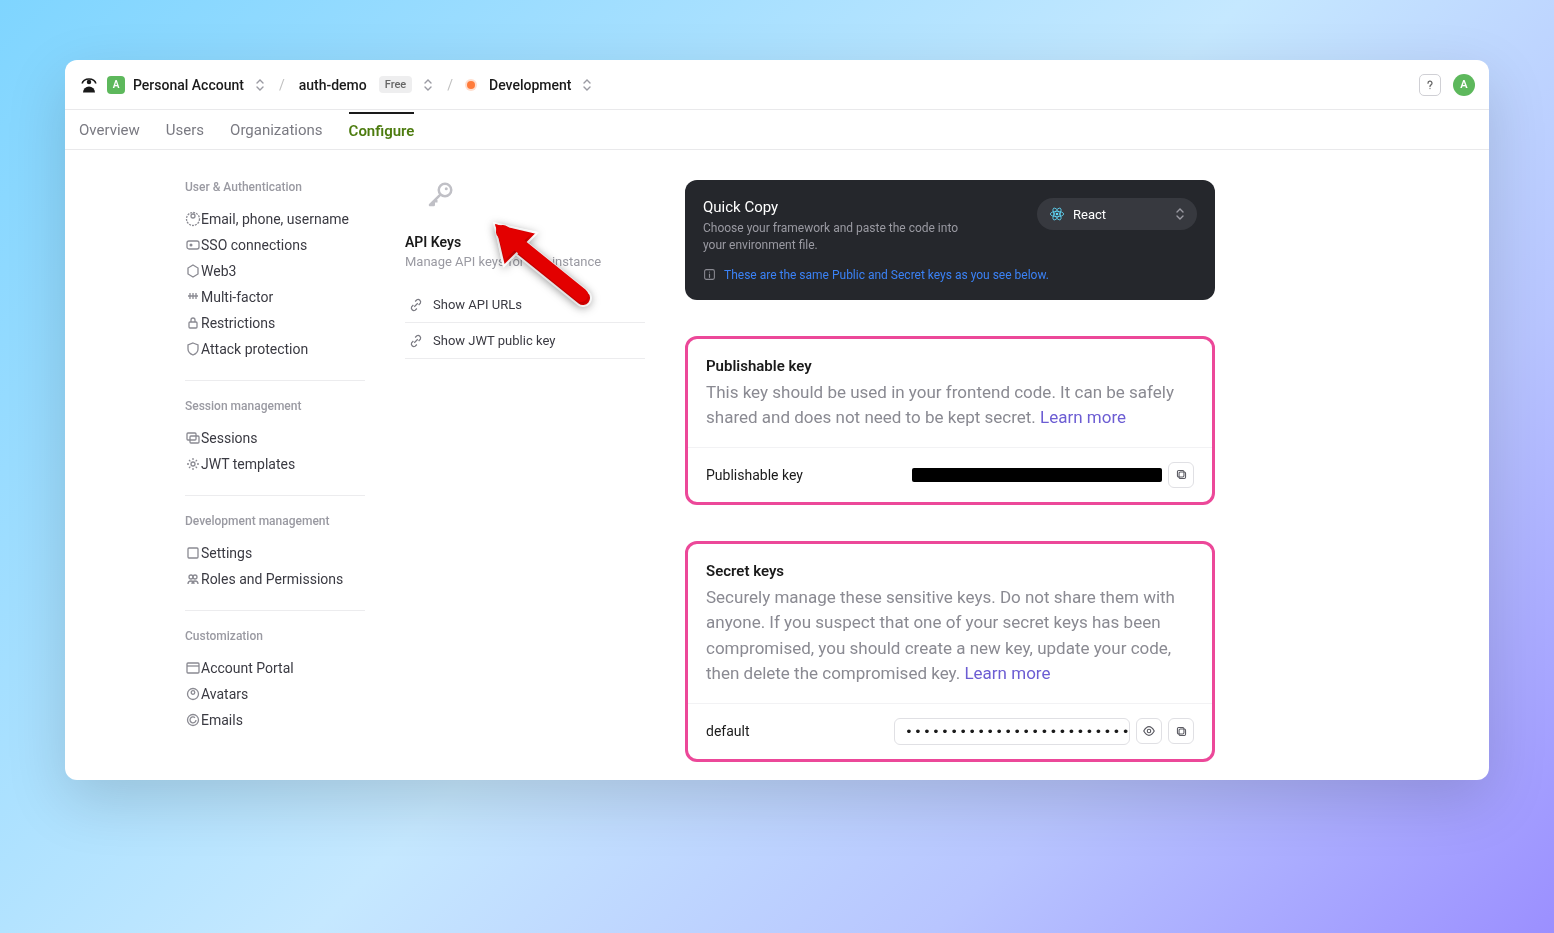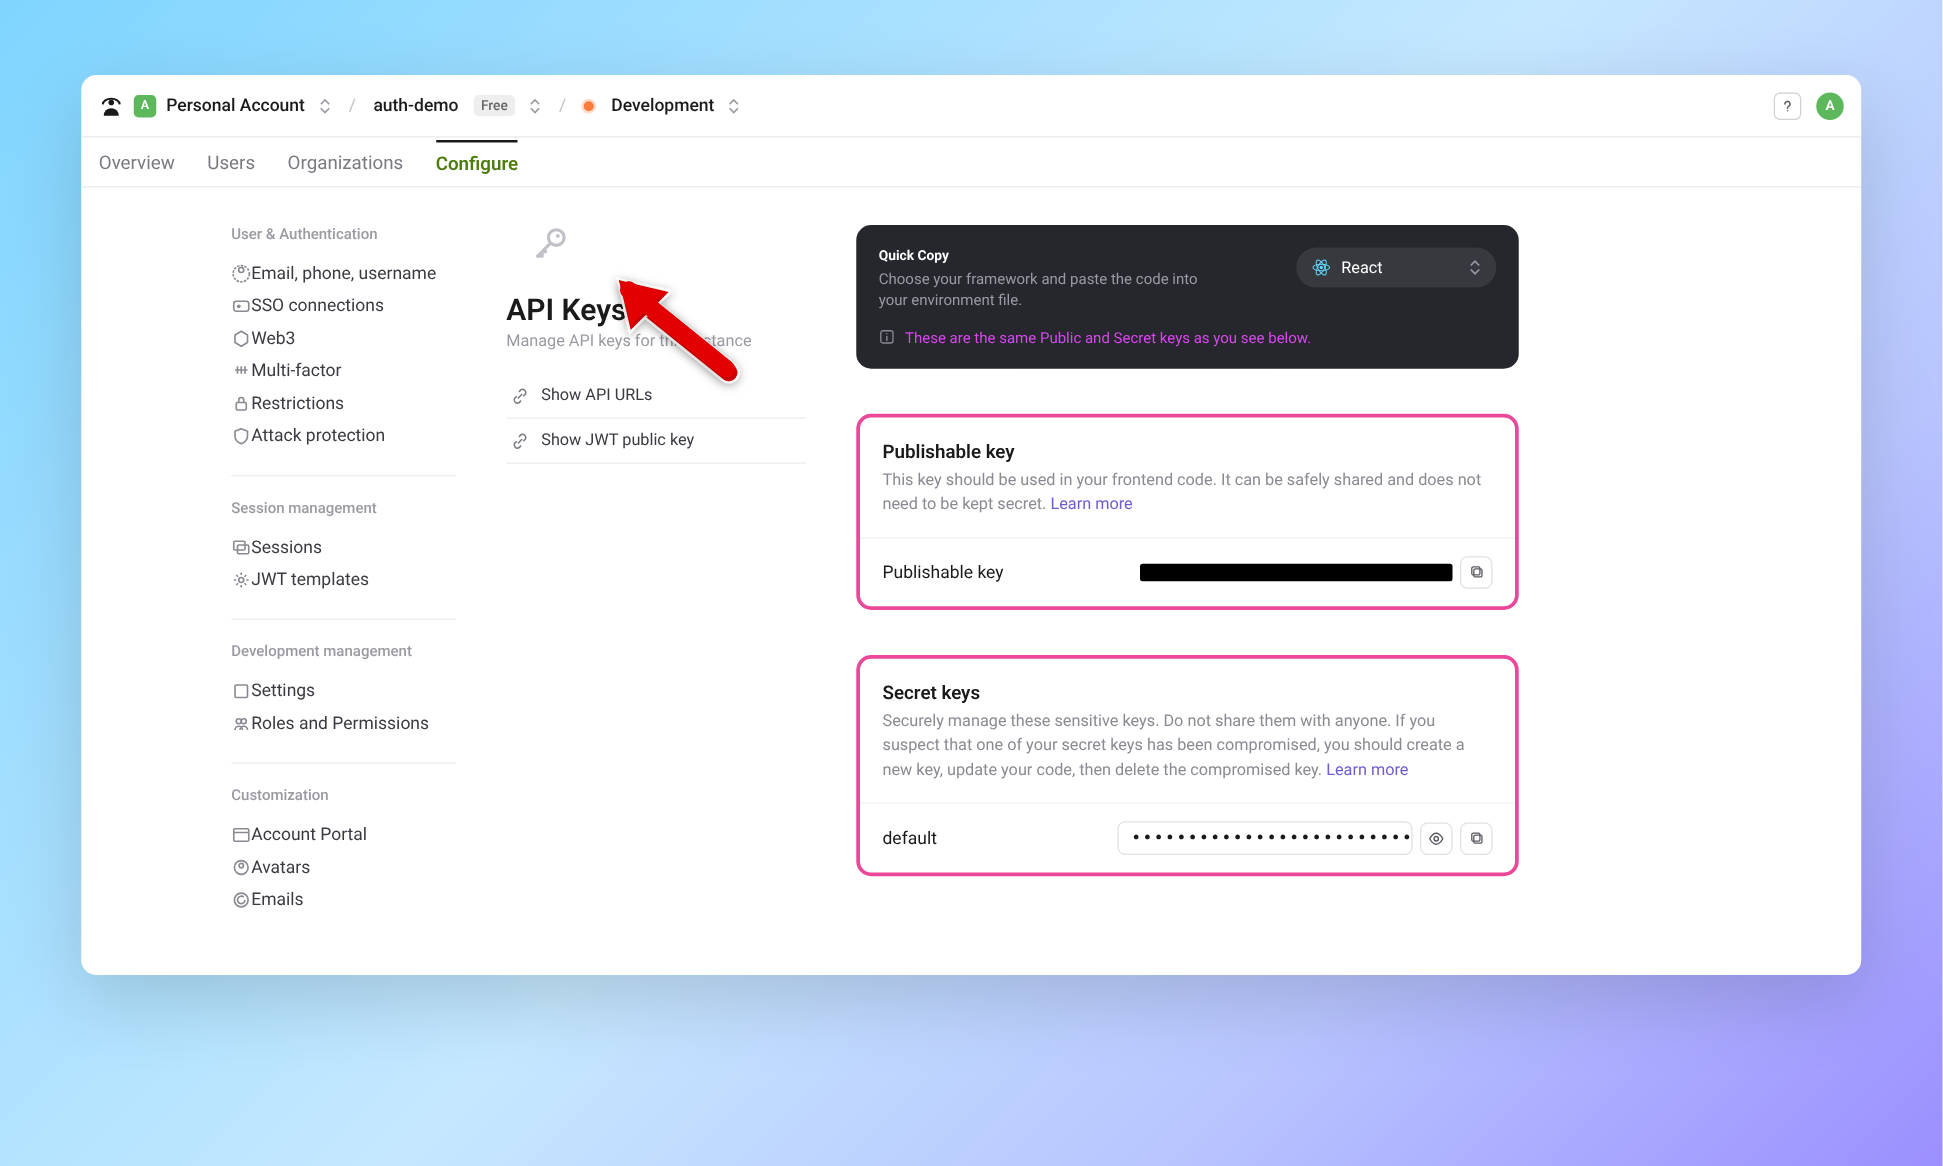--- a/index.html
+++ b/index.html
@@ -101,21 +101,21 @@
   display: flex; align-items: center; 
   font-size: 14px; color: #3a3a42;
   padding: 5px 0;
   cursor: pointer;
 }
 .sb-icon { width: 16px; height: 16px; color: #8a8a92; flex-shrink: 0; }
 .sb-divider { border: none; border-top: 1px solid #ececee; margin: 18px 0; }
 .main { flex: 1; display: flex; padding: 30px 40px 0 40px; gap: 40px; overflow: hidden; position: relative; }
 .page-header { width: 240px; position: relative; }
 .key-icon-big { color: #c0c0c6; margin-bottom: 24px; margin-left: 20px; }
-.page-title { font-size: 24px; font-weight: 600; color: #1a1a1a; margin-bottom: 4px; }
+.page-title { font-size: 14px; font-weight: 600; color: #1a1a1a; margin-bottom: 4px; }
 .page-subtitle { font-size: 13px; color: #9a9aa2; margin-bottom: 18px; }
 .action-link {
   display: flex; align-items: center; gap: 10px;
   font-size: 13px; color: #3a3a42;
   padding: 10px 4px;
   border-bottom: 1px solid #ececee;
   cursor: pointer;
 }
 .arrow-annotation {
   position: absolute;
@@ -125,21 +125,21 @@
   filter: drop-shadow(0 2px 4px rgba(0,0,0,0.25));
 }
 .content { flex: 1; max-width: 530px; display: flex; flex-direction: column; gap: 36px; }
 .quick-copy {
   background: #25272c;
   border-radius: 12px;
   padding: 18px;
   color: #fff;
 }
 .qc-header { display: flex; justify-content: space-between; align-items: flex-start; margin-bottom: 14px; }
-.qc-title { font-size: 11px; font-weight: 700; margin-bottom: 4px; }
+.qc-title { font-size: 15px; font-weight: 400; margin-bottom: 4px; }
 .qc-sub { font-size: 12px; color: #9a9aa2; max-width: 260px; line-height: 1.4; }
 .qc-select {
   background: #37393f;
   border-radius: 16px;
   padding: 8px 12px;
   display: flex; align-items: center; gap: 8px;
   font-size: 13px;
   width: 160px;
   justify-content: space-between;
 }
@@ -154,30 +154,30 @@
   display: flex; align-items: center; justify-content: space-between;
   margin-bottom: 10px;
 }
 .code-file { display: flex; align-items: center; gap: 8px; font-size: 12px; color: #c5c5cd; font-family: monospace; }
 .env-badge { background:#4a4c52; padding:1px 5px; border-radius:3px; font-size:9px; color:#ddd; }
 .code-line { display: flex; gap: 12px; align-items: center; }
 .line-no { color: #6a6a72; font-size: 12px; font-family: monospace; width: 10px; }
 .redacted { background: #000; height: 16px; flex: 1; border-radius: 2px; }
 .qc-footer {
   display: flex; align-items: center; gap: 8px;
-  font-size: 12px; color: #d946ef;
+  font-size: 12px; color: #3b82f6;
   margin-top: 14px;
 }
 .card {
   border: 3px solid #ec4899;
   border-radius: 12px;
   padding: 18px 18px 0;
 }
 .card-title { font-size: 15px; font-weight: 600; color: #1a1a1a; margin-bottom: 5px; }
-.card-desc { font-size: 13px; color: #8a8a92; line-height: 1.5; margin-bottom: 16px; }
+.card-desc { font-size: 17px; color: #8a8a92; line-height: 1.5; margin-bottom: 16px; }
 .card-desc a { color: #6c5dd3; text-decoration: none; }
 .key-row {
   display: flex; align-items: center; justify-content: space-between;
   padding: 14px 0;
   border-top: 1px solid #f2f2f4;
   margin: 0 -18px;
   padding-left: 18px;
   padding-right: 18px;
 }
 .key-row:first-of-type { border-top: 1px solid #ececee; }

